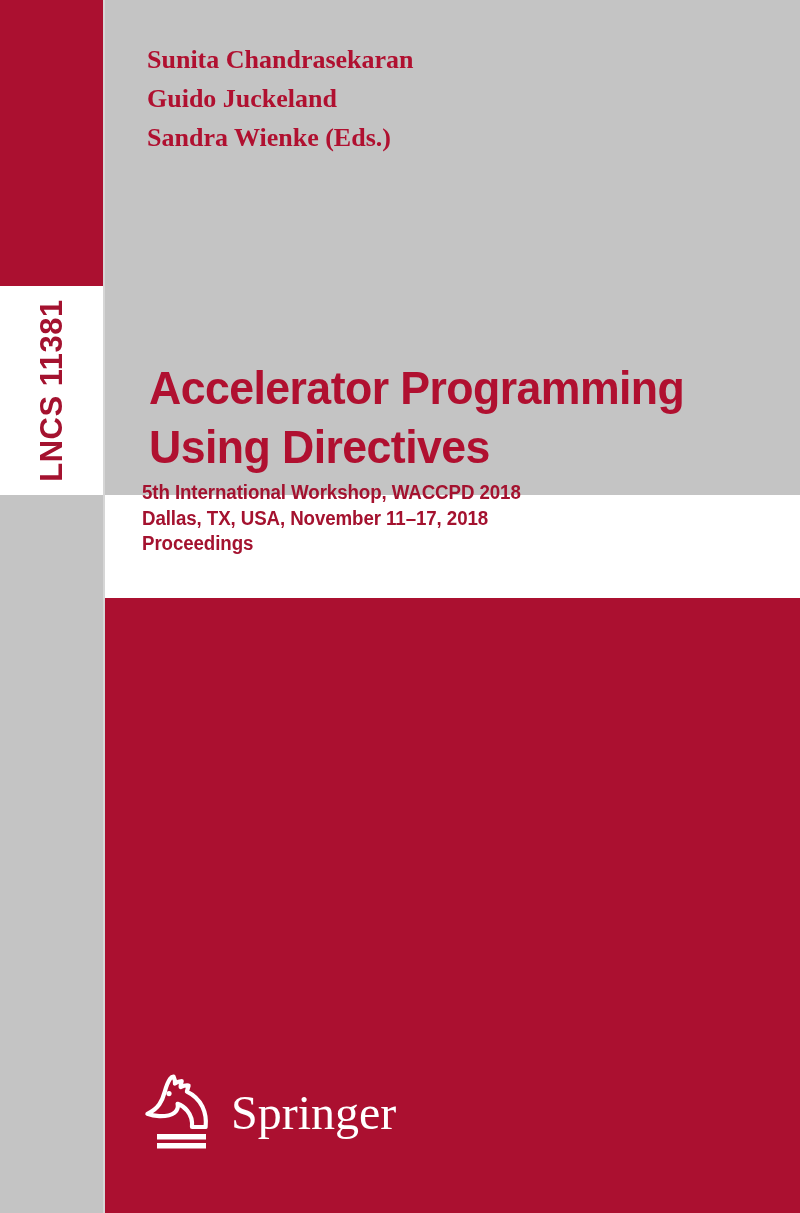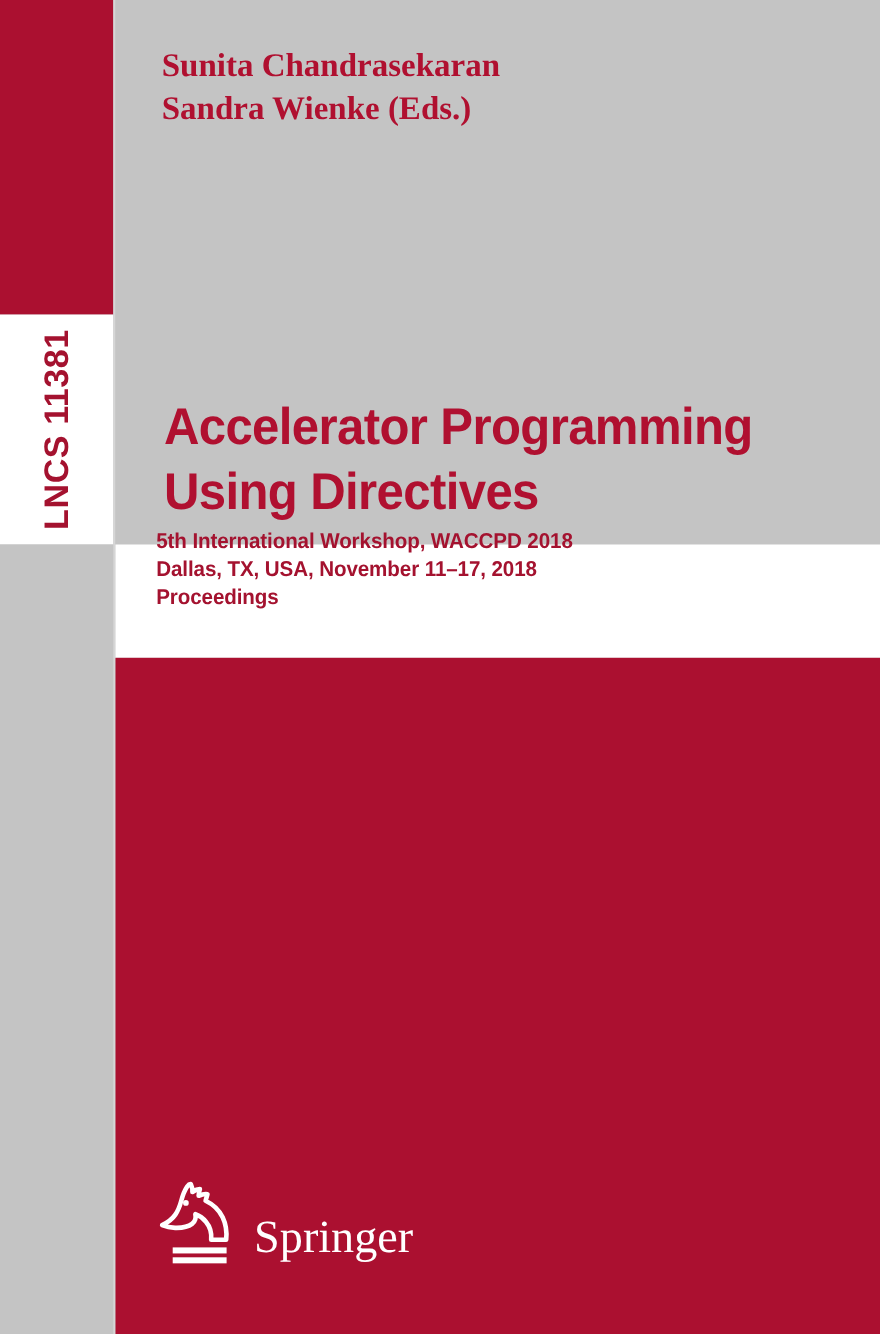--- a/index.html
+++ b/index.html
@@ -101,21 +101,21 @@
   #editors {
     position: absolute;
     left: 147px;
     top: 40px;
     width: 600px;
   }
   #editors .ed-line {
     color: #b01030;
     font-family: "Liberation Serif", serif;
     font-weight: 700;
-    font-size: 30px;
+    font-size: 26px;
     line-height: 39px;
     white-space: nowrap;
   }
 
   
   #title {
     position: absolute;
     left: 149px;
     top: 358px;
     width: 640px;
@@ -161,23 +161,24 @@
   }
   #logo-knight {
     width: 74px;
     height: 86px;
     display: block;
   }
   #logo-word {
     color: #ffffff;
     font-family: "Liberation Serif", serif;
     font-weight: 400;
-    font-size: 42px;
+    font-size: 48px;
     line-height: 62px;
     margin-left: 14px;
+    margin-bottom: 12px;
     white-space: nowrap;
   }
 </style>
 </head>
 <body>
 
 <div id="cover">
 
   <div id="spine">
     <div id="spine-red"></div>
@@ -189,20 +190,21 @@
   </div>
 
   <div id="gap"></div>
 
   <div id="panel-gray"></div>
   <div id="panel-white"></div>
   <div id="panel-red"></div>
 
   <div id="editors">
     <div class="ed-line">Sunita Chandrasekaran</div>
+    <div class="ed-line">Guido Juckeland</div>
     <div class="ed-line">Sandra Wienke (Eds.)</div>
   </div>
 
   <div id="title">
     <div class="t-line">Accelerator Programming</div>
     <div class="t-line">Using Directives</div>
   </div>
 
   <div id="subtitle">
     <div class="s-line">5th International Workshop, WACCPD 2018</div>

